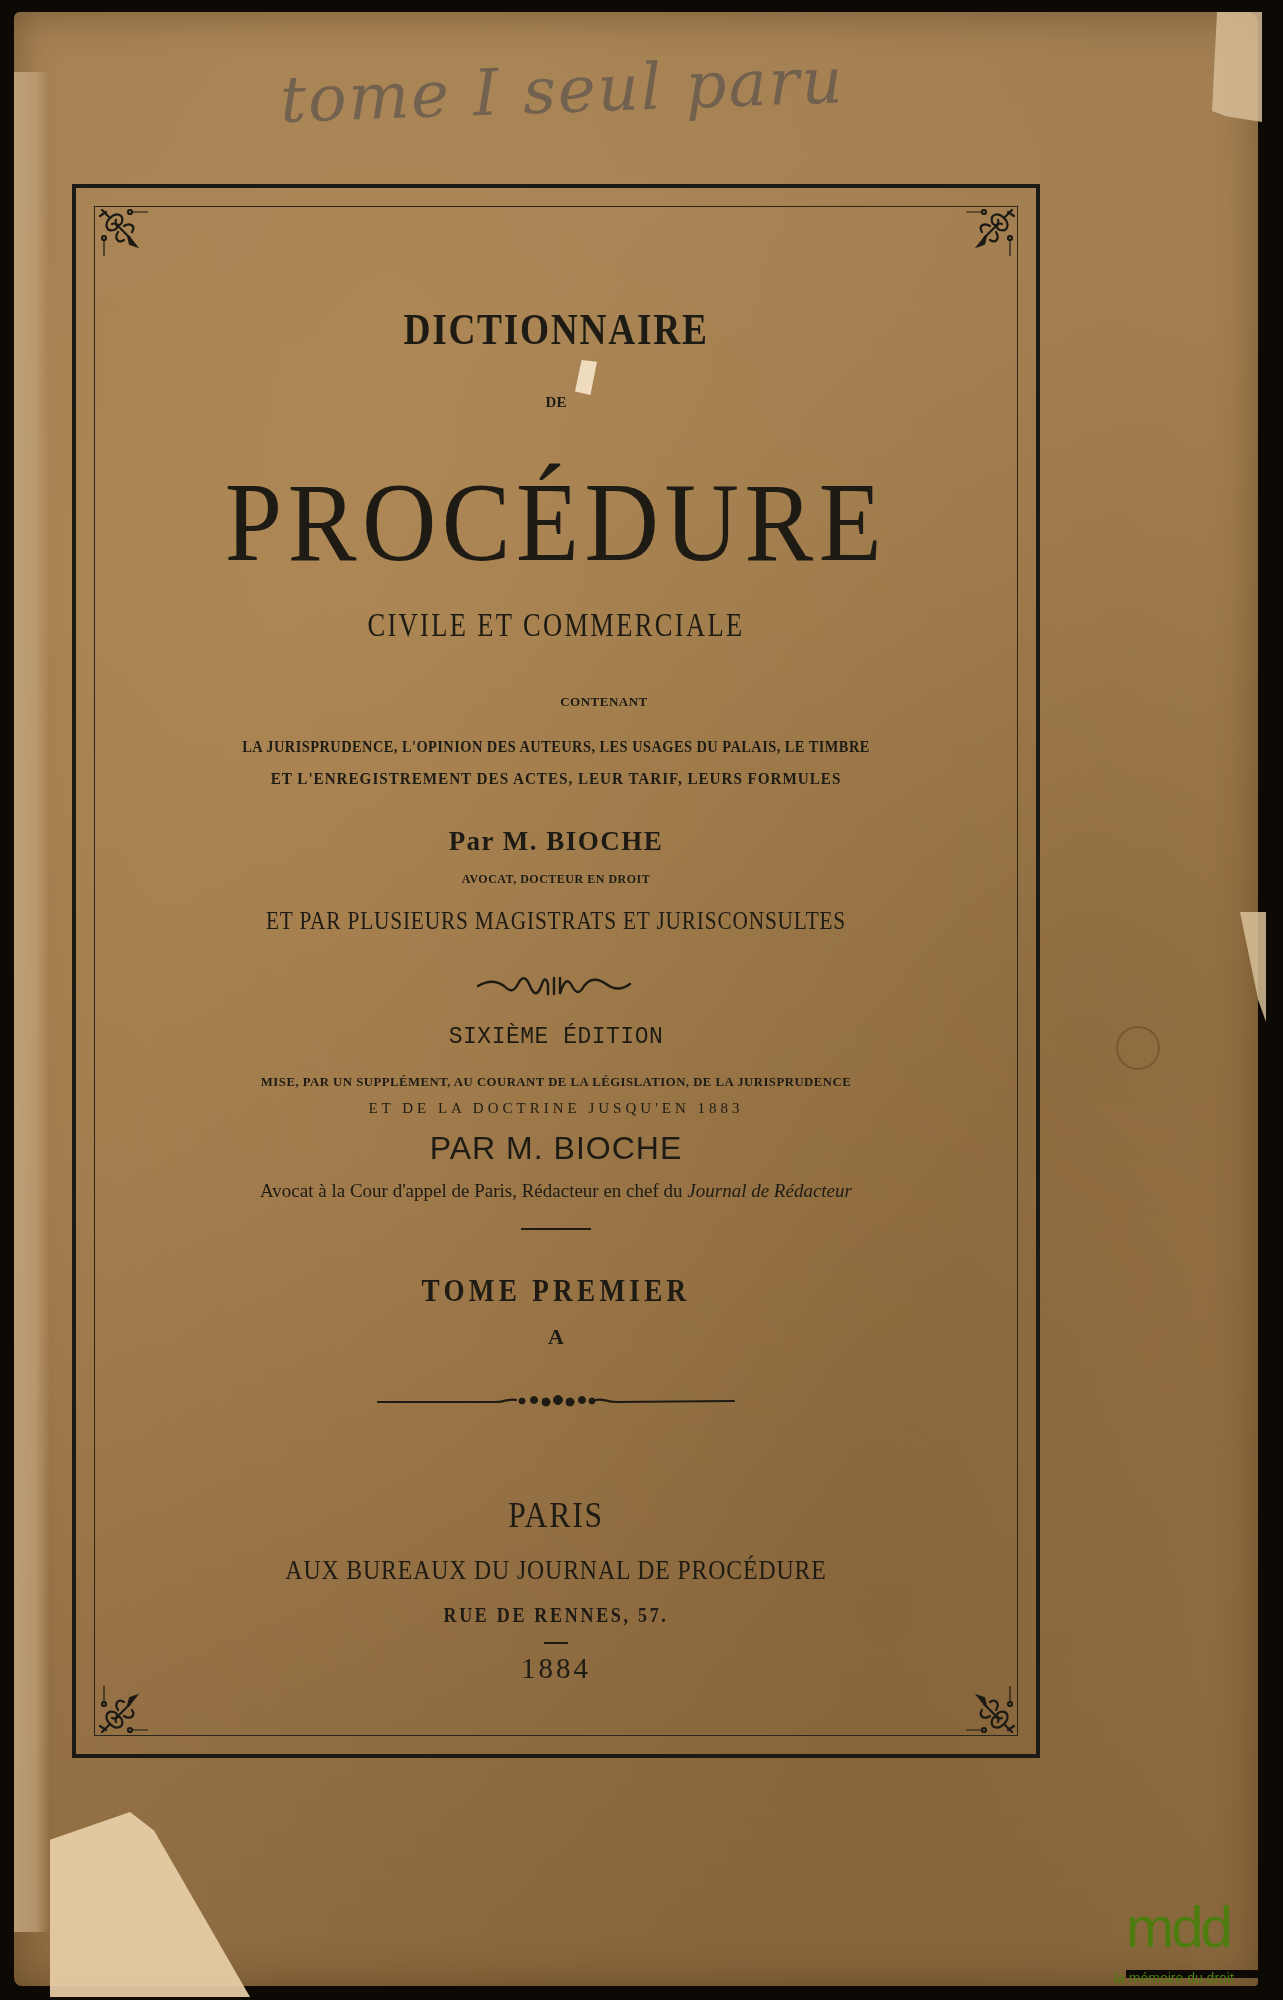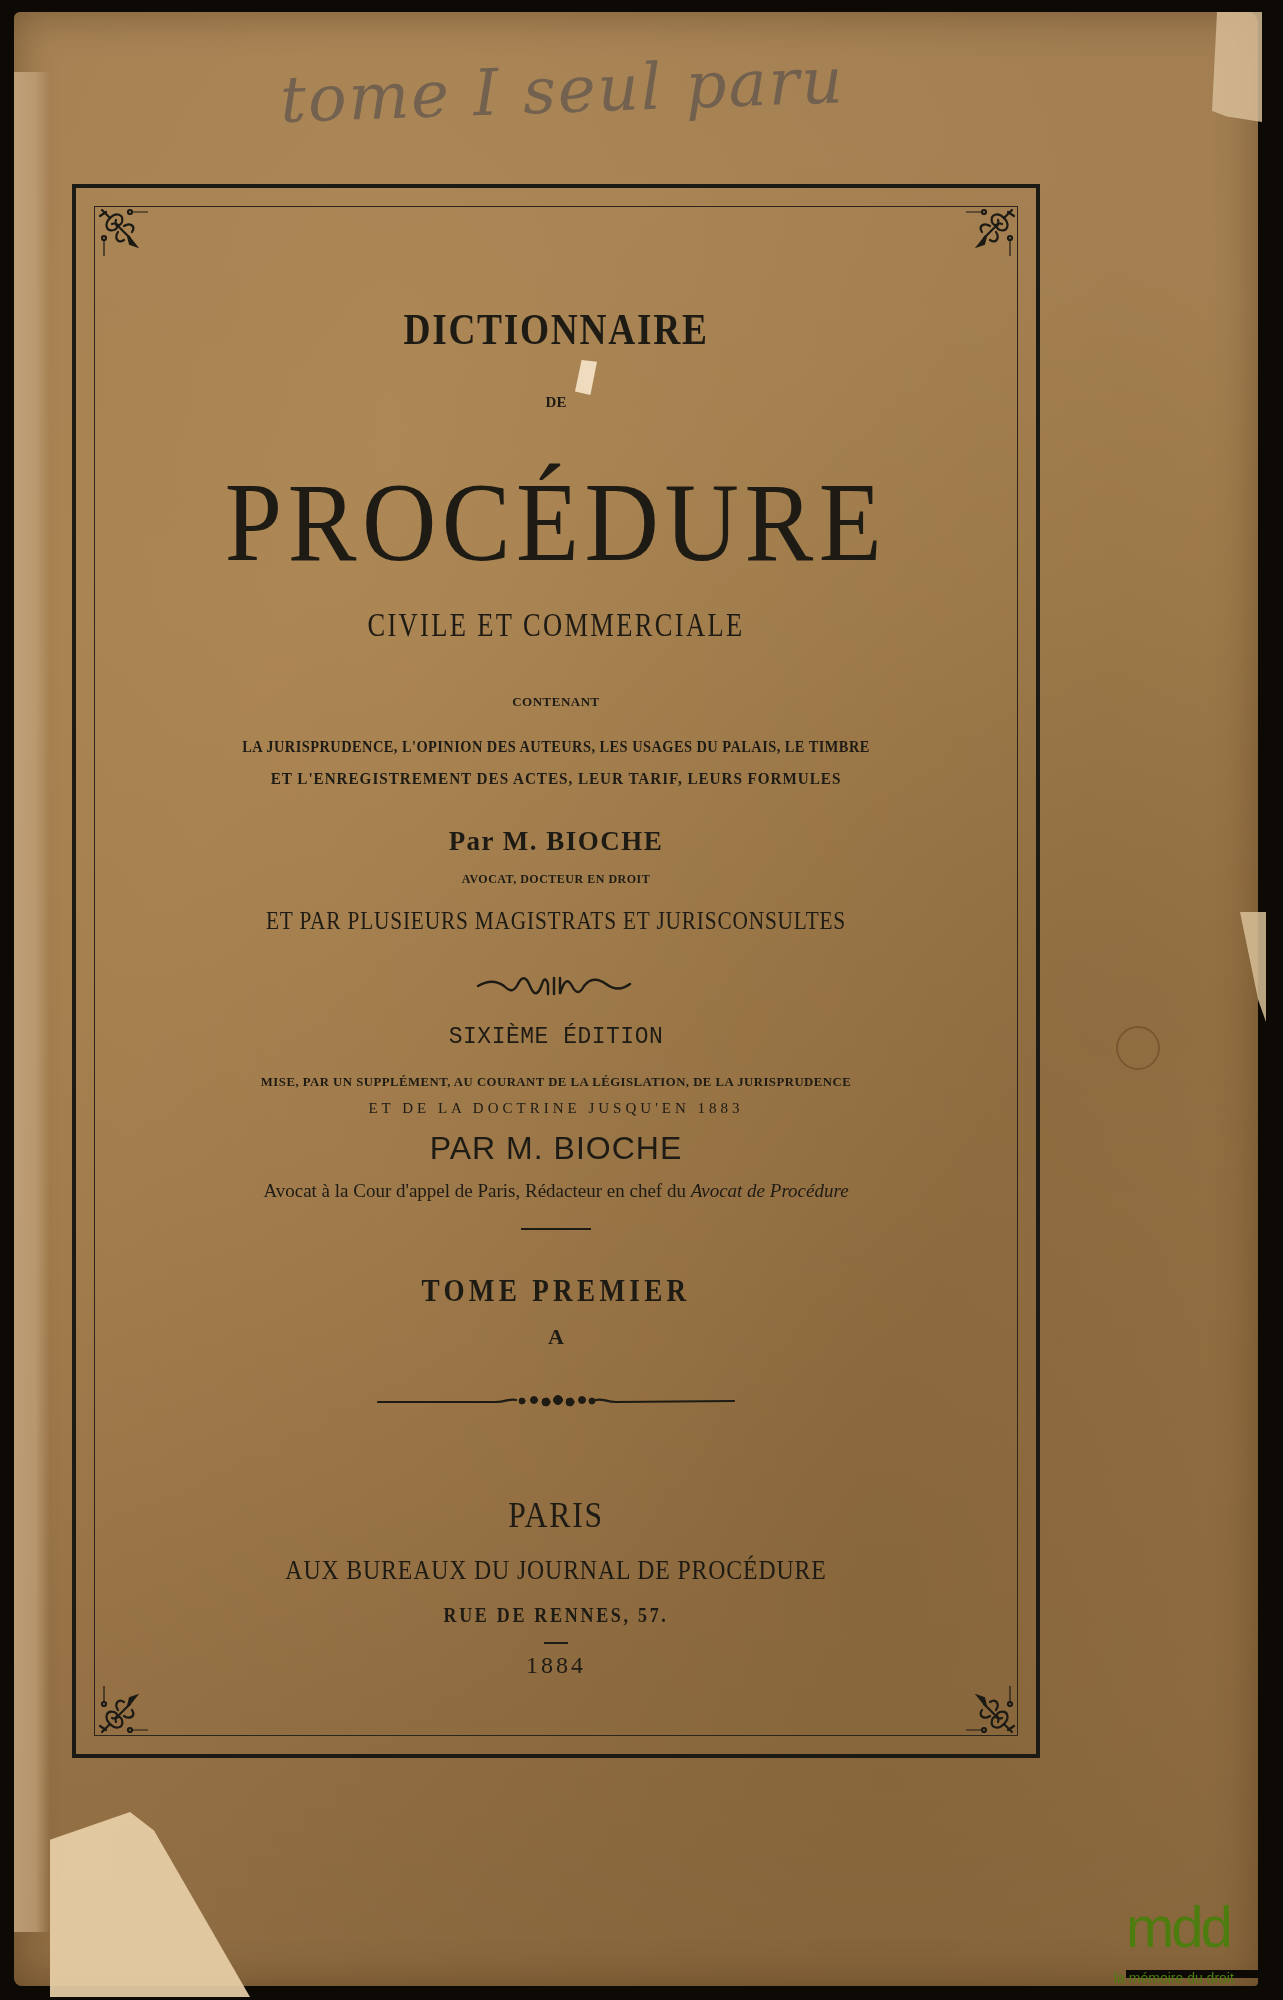--- a/index.html
+++ b/index.html
@@ -137,42 +137,42 @@
     width: 924px;
     text-align: center;
     color: #1e1b14;
   }
   .line { position: absolute; left: 0; width: 924px; text-align: center; white-space: nowrap; }
 
   .t-dictionnaire { top: 98px; font-size: 44px; font-weight: bold; letter-spacing: 2px; transform: scaleX(0.85); }
   .t-de { top: 188px; font-size: 15px; font-weight: bold; }
   .t-procedure { top: 252px; font-size: 112px; letter-spacing: 6px; transform: scaleX(0.92); }
   .t-civile { top: 400px; font-size: 34px; letter-spacing: 3px; transform: scaleX(0.78); }
-  .t-contenant { top: 488px; font-size: 13px; font-weight: bold; letter-spacing: 0.5px; }
+  .t-contenant { top: 488px; font-size: 13px; font-weight: bold; letter-spacing: 0.5px; padding-left: 48px; }
   .t-lajuris { top: 532px; font-size: 16px; font-weight: bold; letter-spacing: 0.5px; transform: scaleX(0.9); }
   .t-etlenreg { top: 564px; font-size: 16px; font-weight: bold; letter-spacing: 1px; transform: scaleX(0.95); }
   .t-parbioche { top: 620px; font-size: 27px; font-weight: bold; letter-spacing: 1.5px; }
   .t-avocat { top: 666px; font-size: 12px; font-weight: bold; letter-spacing: 0.5px; }
   .t-etpar { top: 700px; font-size: 26px; letter-spacing: 1px; transform: scaleX(0.82); }
   .wavy { top: 764px; left: 380px; width: 160px; height: 30px; position: absolute; }
   .t-sixieme { top: 818px; font-family: Liberation Mono, monospace; font-size: 23px; letter-spacing: 0.5px; }
   .t-mise { top: 868px; font-size: 13px; font-weight: bold; letter-spacing: 0.5px; transform: scaleX(0.98); }
   .t-etdela { top: 894px; font-size: 15px; font-weight: normal; letter-spacing: 4px; }
   .t-parbioche2 { top: 924px; font-family: "Liberation Sans", sans-serif; font-size: 32px; letter-spacing: 1px; }
   .t-avocatcour { top: 974px; font-size: 19px; }
   .t-avocatcour i { font-style: italic; }
   .rule-short { position: absolute; top: 1022px; left: 427px; width: 70px; height: 2px; background: #1e1b14; }
   .t-tome { top: 1066px; font-size: 32px; letter-spacing: 5px; font-weight: bold; transform: scaleX(0.85); }
   .t-a { top: 1118px; font-size: 22px; font-weight: bold; }
   .rule-orn { position: absolute; top: 1184px; left: 282px; width: 360px; height: 22px; }
   .t-paris { top: 1288px; font-size: 36px; letter-spacing: 2px; transform: scaleX(0.88); }
   .t-aux { top: 1348px; font-size: 28px; letter-spacing: 1px; transform: scaleX(0.85); }
   .t-rue { top: 1398px; font-size: 20px; letter-spacing: 3px; font-weight: bold; transform: scaleX(0.9); }
   .rule-tiny { position: absolute; top: 1436px; left: 450px; width: 24px; height: 2px; background: #1e1b14; }
-  .t-year { top: 1446px; font-size: 24px; letter-spacing: 3px; }
+  .t-year { top: 1446px; font-size: 29px; letter-spacing: 3px; }
 
   .logo {
     position: absolute;
     left: 1126px;
     top: 1898px;
     width: 157px;
     height: 102px;
     color: #4d7c0f;
     font-family: "Liberation Sans", sans-serif;
   }
@@ -300,21 +300,21 @@
   <div class="line t-etpar">ET PAR PLUSIEURS MAGISTRATS ET JURISCONSULTES</div>
 
   <svg class="wavy" viewBox="0 0 160 30" fill="none" stroke="#1e1b14" stroke-width="2.4" stroke-linecap="round">
     <path d="M4 16 C14 10, 22 10, 30 16 C36 22, 40 22, 44 14 C48 6, 52 6, 56 16 C60 26, 64 26, 68 14 C70 8, 72 8, 74 14 L74 24 M80 8 L80 24 M86 8 L86 24 C90 10, 94 8, 98 16 C102 24, 106 24, 110 16 C116 8, 124 8, 132 14 C140 20, 148 20, 156 14"></path>
   </svg>
 
   <div class="line t-sixieme">SIXIÈME ÉDITION</div>
   <div class="line t-mise">MISE, PAR UN SUPPLÉMENT, AU COURANT DE LA LÉGISLATION, DE LA JURISPRUDENCE</div>
   <div class="line t-etdela">ET DE LA DOCTRINE JUSQU'EN 1883</div>
   <div class="line t-parbioche2">PAR M. BIOCHE</div>
-  <div class="line t-avocatcour"><span>Avocat à la Cour d'appel de Paris, Rédacteur en chef du </span><i>Avocat de Procédure</i></div>
+  <div class="line t-avocatcour"><span>Avocat à la Cour d'appel de Paris, Rédacteur en chef du </span><i>Journal de Rédacteur</i></div>
 
   <div class="rule-short"></div>
 
   <div class="line t-tome">TOME PREMIER</div>
   <div class="line t-a">A</div>
 
   <svg class="rule-orn" viewBox="0 0 360 22" fill="none" stroke="#1e1b14" stroke-linecap="round">
     <path d="M2 12 L120 12 C130 12, 134 8, 140 10" stroke-width="2.2"></path>
     <path d="M220 10 C226 8, 230 12, 240 12 L358 11" stroke-width="2.2"></path>
     <circle cx="146" cy="11" r="3" fill="#1e1b14"></circle>

